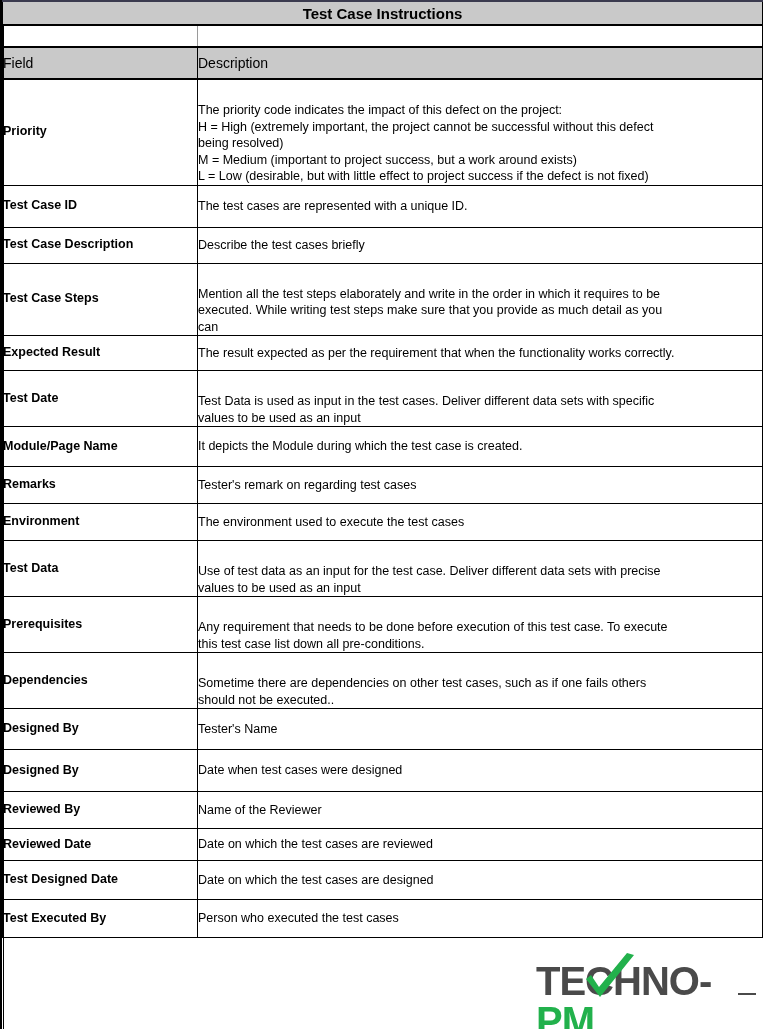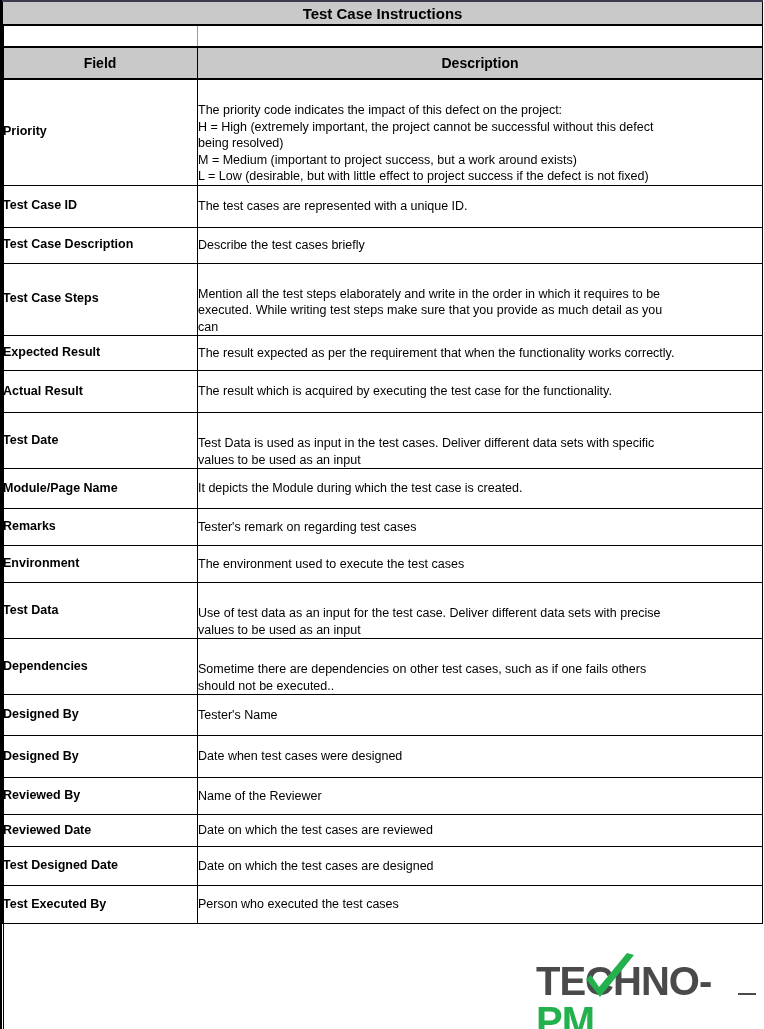--- a/index.html
+++ b/index.html
@@ -54,22 +54,22 @@
   .spacer-cell {
     background: #ffffff;
     height: 20px;
     border-bottom: 2px solid #000000 !important;
   }
   .spacer-cell.left { border-right: 1px solid #9a9a9a !important; }
 
   
   .hdr-cell {
     background: #c9c9c9;
-    text-align: center;
-    font-weight: bold;
+    text-align: left;
+    font-weight: normal;
     font-size: 14px;
     height: 30px;
     border-top: 1px solid #000000 !important;
     border-bottom: 2px solid #000000 !important;
   }
 
   
   .field-cell {
     font-weight: bold;
     font-size: 12.5px;
@@ -213,26 +213,20 @@
         </td>
       </tr>
 
       <tr style="height:35px">
         <td class="field-cell">Expected Result</td>
         <td class="desc-cell">
           <span class="line">The result expected as per the requirement that when the functionality works correctly.</span>
         </td>
       </tr>
 
-      <tr style="height:42px">
-        <td class="field-cell">Actual Result</td>
-        <td class="desc-cell">
-          <span class="line">The result which is acquired by executing the test case for the functionality.</span>
-        </td>
-      </tr>
 
       <tr style="height:46px">
         <td class="field-cell">Test Date</td>
         <td class="desc-cell top">
           <span class="line">Test Data is used as input in the test cases. Deliver different data sets with specific</span>
           <span class="line">values to be used as an input</span>
         </td>
       </tr>
 
 
@@ -258,20 +252,27 @@
       </tr>
 
       <tr style="height:41px">
         <td class="field-cell">Test Data</td>
         <td class="desc-cell top">
           <span class="line">Use of test data as an input for the test case. Deliver different data sets with precise</span>
           <span class="line">values to be used as an input</span>
         </td>
       </tr>
 
+      <tr style="height:41px">
+        <td class="field-cell">Prerequisites</td>
+        <td class="desc-cell top">
+          <span class="line">Any requirement that needs to be done before execution of this test case. To execute</span>
+          <span class="line">this test case list down all pre-conditions.</span>
+        </td>
+      </tr>
 
 
       <tr style="height:42px">
         <td class="field-cell">Dependencies</td>
         <td class="desc-cell top">
           <span class="line">Sometime there are dependencies on other test cases, such as if one fails others</span>
           <span class="line">should not be executed..</span>
         </td>
       </tr>
 

